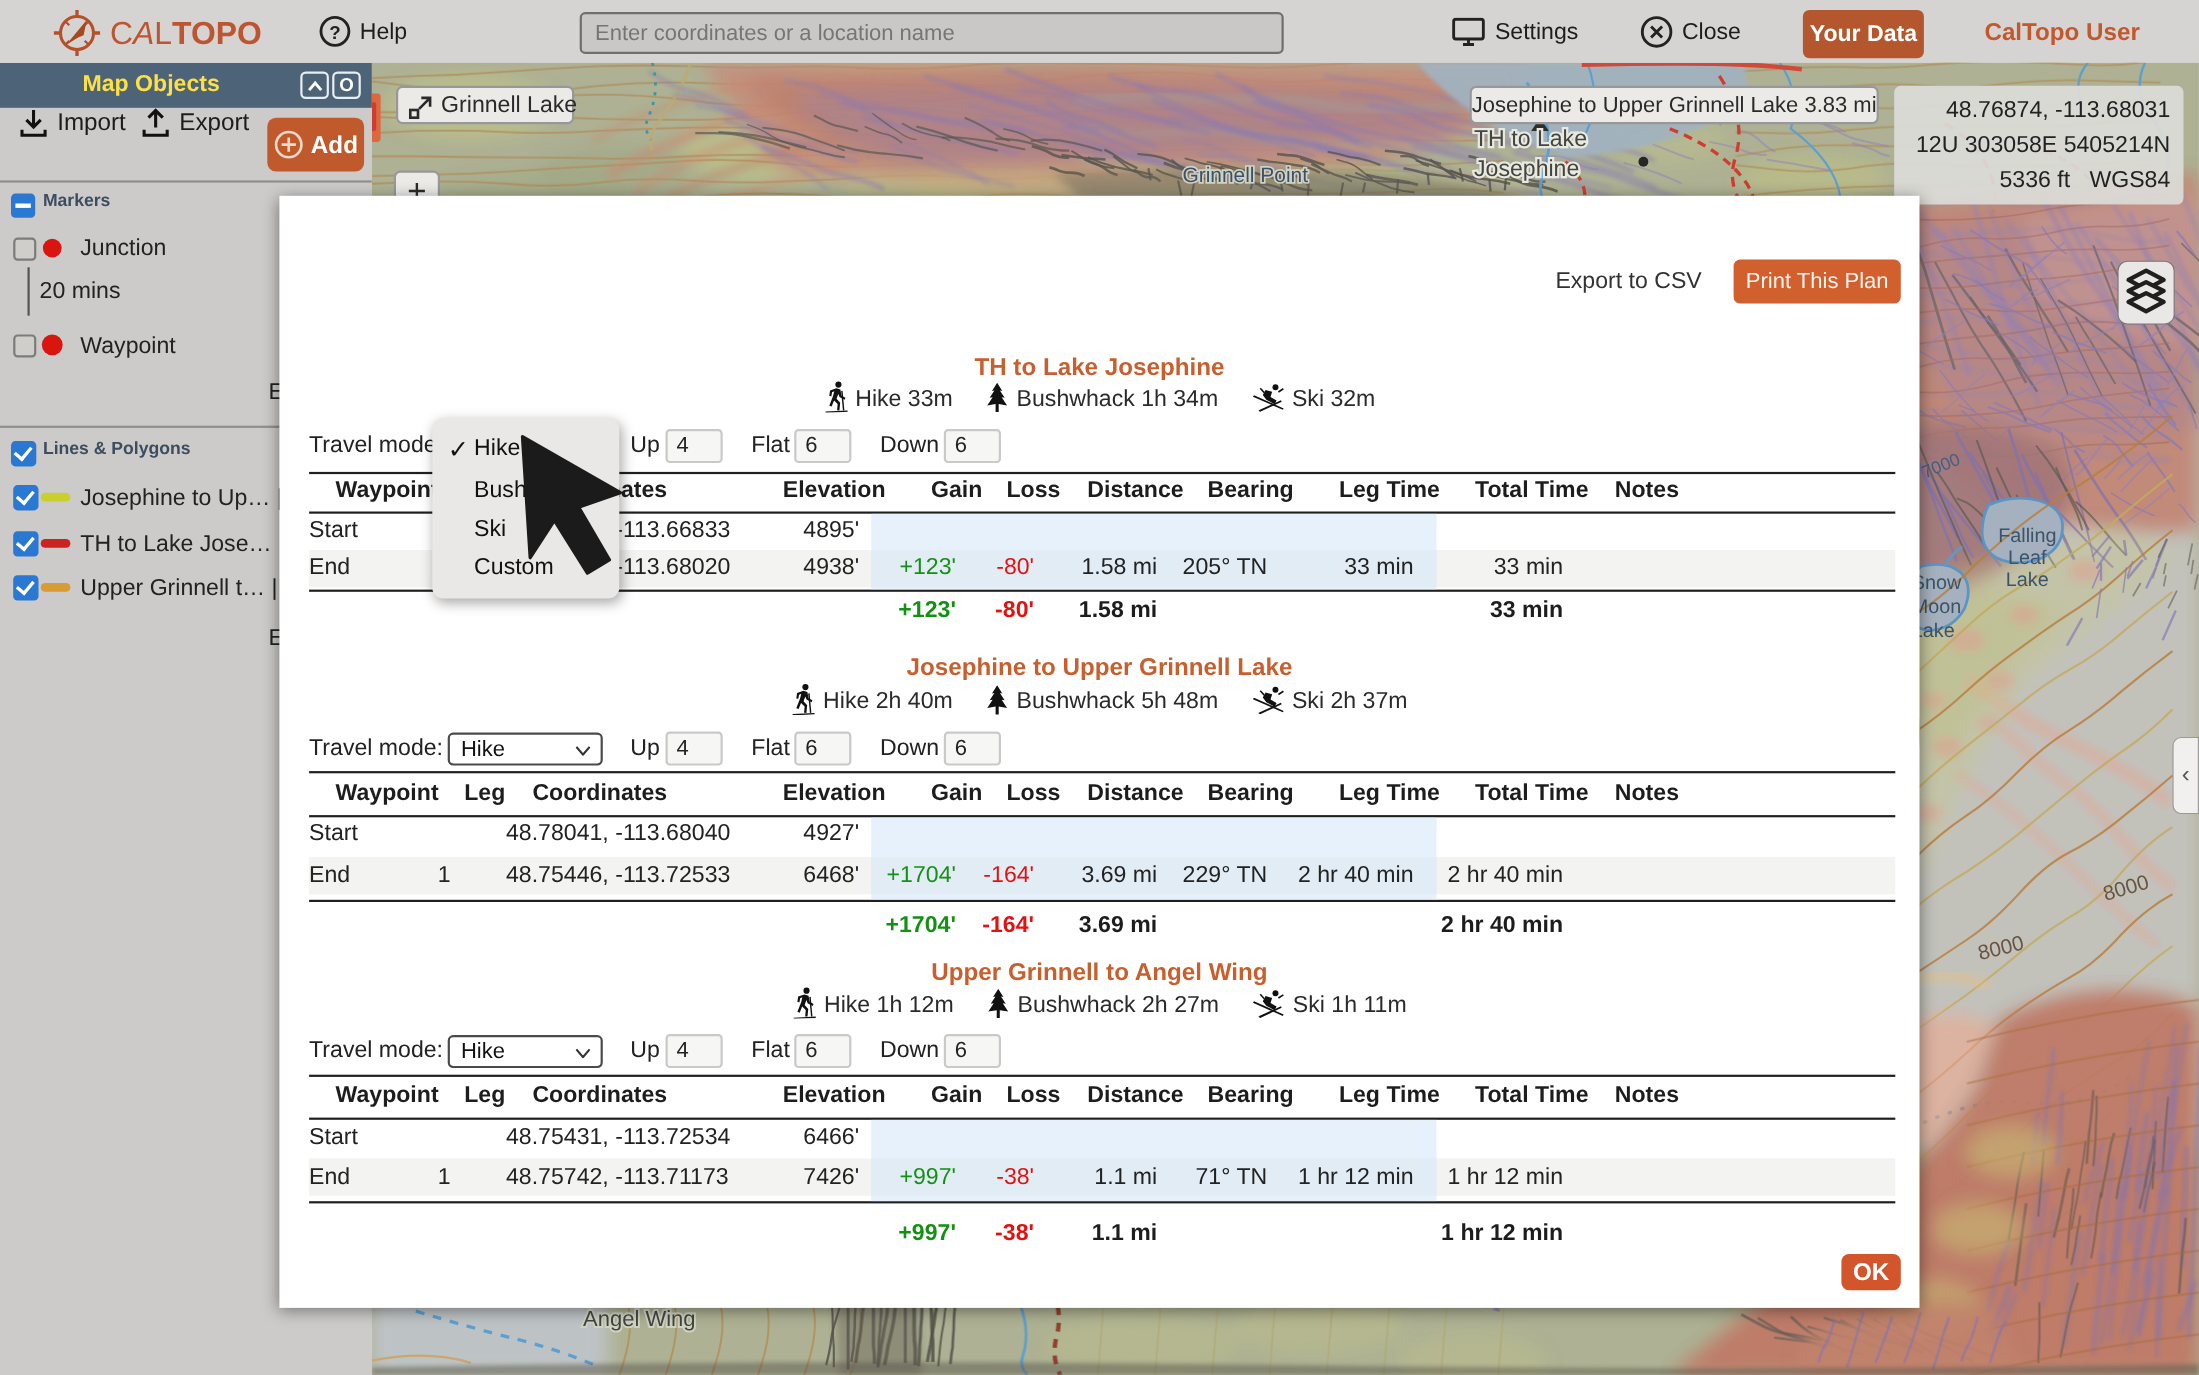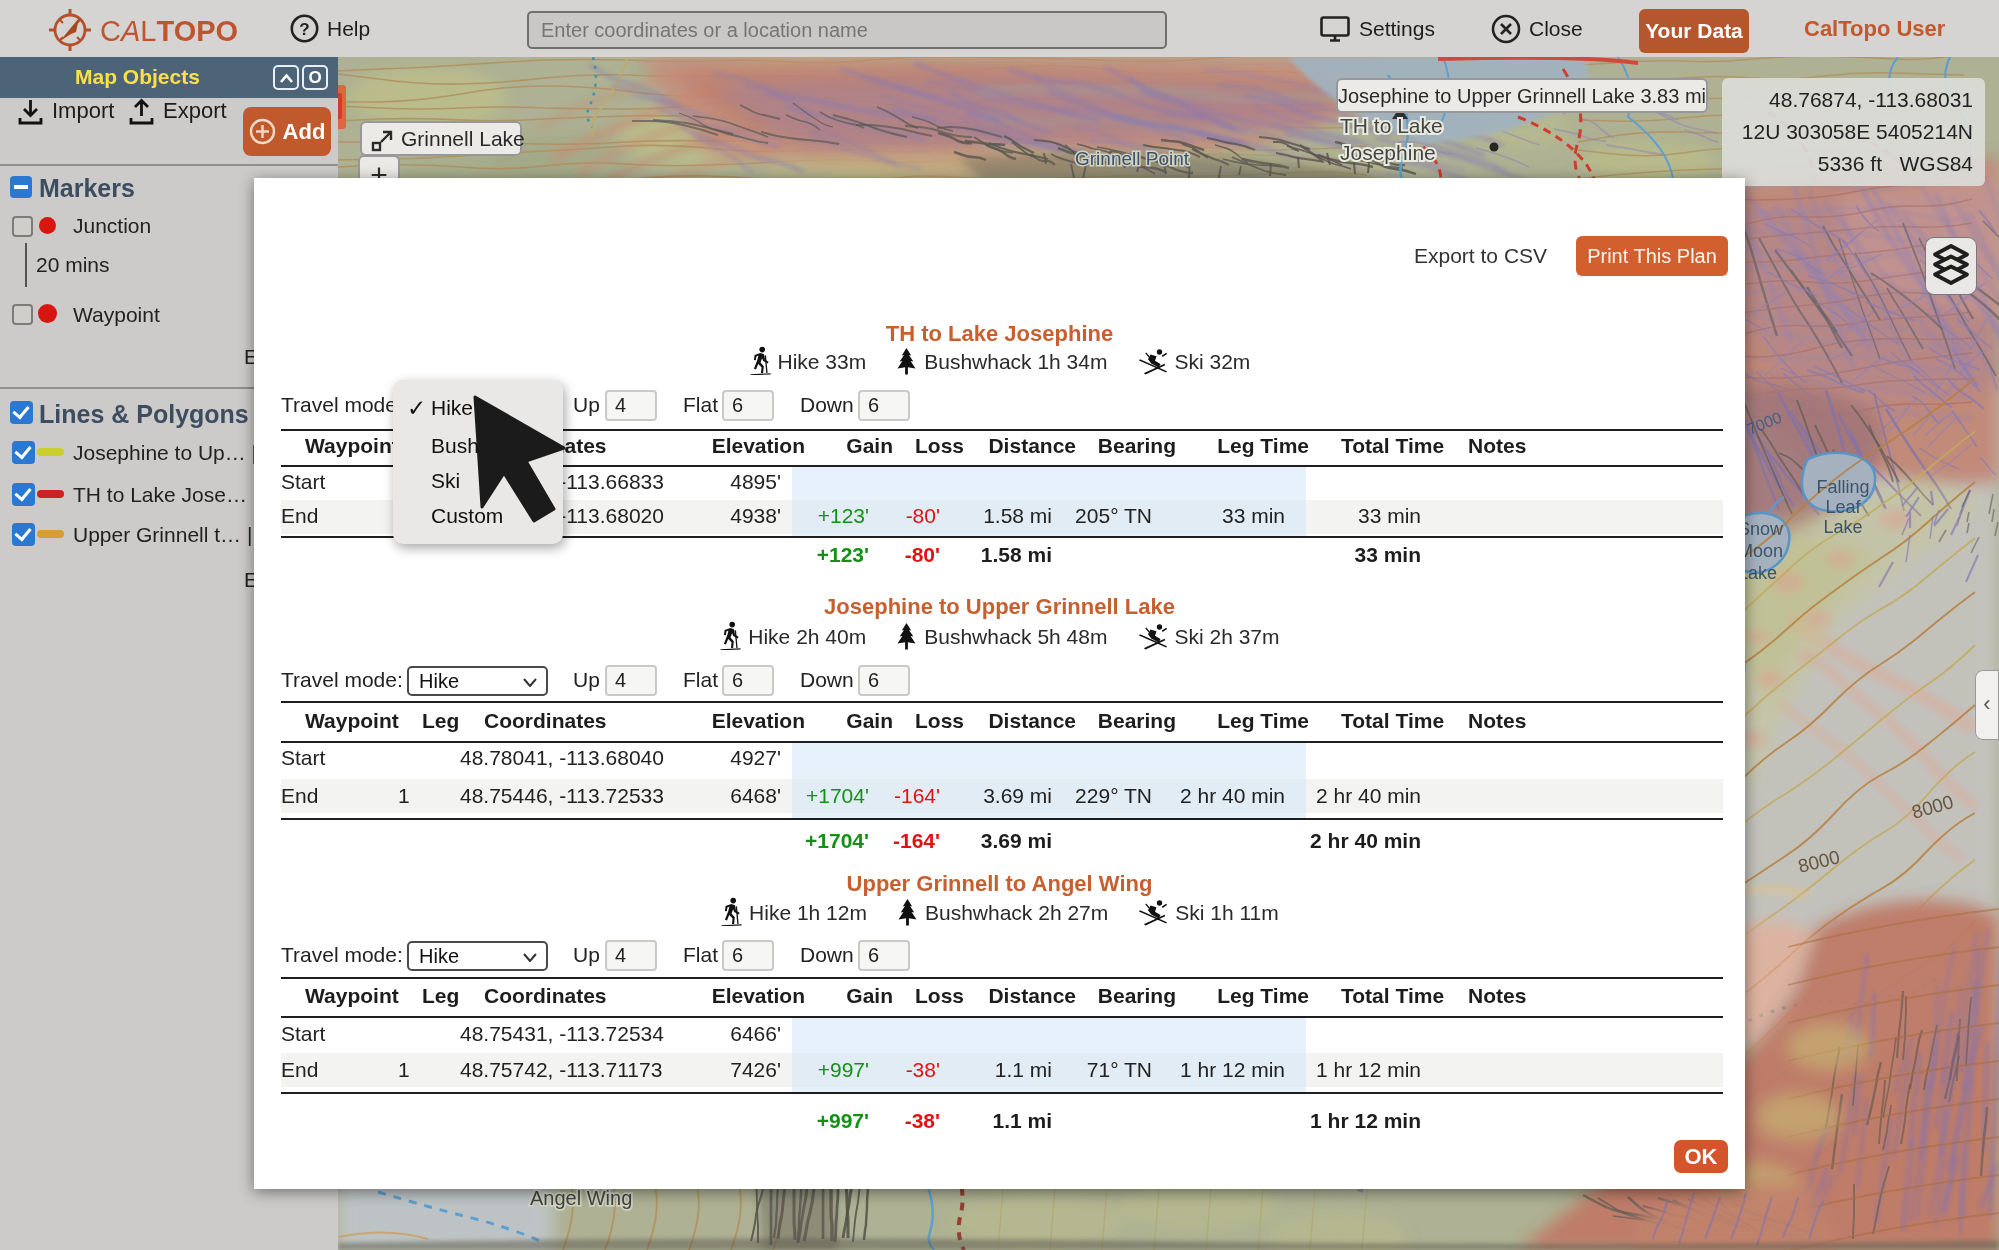--- a/index.html
+++ b/index.html
@@ -18,21 +18,21 @@
 #ctuser { position:absolute; left:1804px; top:0; height:57px; line-height:57px; color:#c2582b; font-weight:bold; font-size:22px; }
 
 #sidebar { position:absolute; left:0; top:57px; width:338px; height:1193px; background:#cccbc9; z-index:3; }
 #sbhead { position:absolute; left:0; top:0; width:338px; height:41px; background:#4d6377; }
 #sbhead .t { position:absolute; left:75px; top:8px; color:#fde047; font-weight:bold; font-size:21px; }
 .sbbtn { position:absolute; top:8px; width:26px; height:25px; border:2px solid #e8eef2; border-radius:5px; color:#fff; text-align:center; }
 #impexp { position:absolute; left:0; top:41px; width:338px; height:66px; }
 .ie { position:absolute; top:0; height:66px; display:flex; font-size:22px; color:#1c1c1c; }
 #addbtn { position:absolute; left:243px; top:9px; width:88px; height:49px; background:#c05a2c; border-radius:8px; color:#fff; display:flex; align-items:center; justify-content:center; font-size:22px; gap:7px; }
 .sep { position:absolute; left:0; width:338px; height:0; border-top:2px solid #8f8f8d; }
-.sechead { position:absolute; font-weight:bold; font-size:25px; color:#3c4d60; }
+.sechead { position:absolute; font-weight:bold; font-size:16px; color:#3c4d60; }
 .sbtext { position:absolute; font-size:21px; color:#222; }
 .cb { position:absolute; width:21px; height:21px; border:2px solid #7c7c7a; border-radius:4px; background:#cfcecb; }
 .cbc { position:absolute; width:23px; height:23px; border-radius:4px; background:#2b78d2; }
 .cbc:after { content:""; position:absolute; left:6px; top:2px; width:7px; height:12px; border:solid #fff; border-width:0 3px 3px 0; transform:rotate(40deg); }
 .dot { position:absolute; border-radius:50%; background:#d8150f; }
 .swatch { position:absolute; height:8px; width:27px; border-radius:4px; }
 
 #modal { position:absolute; left:254px; top:178px; width:1491px; height:1011px; background:#fff; z-index:5; box-shadow:0 3px 14px rgba(0,0,0,0.45); }
 #mtitle { position:absolute; left:0; top:0; width:1491px; height:39px; background:#50657a; }
 #mtitle .t { position:absolute; left:18px; top:8px; color:#fff; font-weight:bold; font-size:21px; }
@@ -621,21 +621,21 @@
       <path d="M1408 1136 Q1408 1136 1405 1147 Q1402 1158 1399 1166 Q1396 1174 1393 1182" stroke="#7a68b0" stroke-width="2.2" fill="none" opacity="0.6"></path>
       <path d="M1434 1140 Q1434 1140 1431 1149 Q1428 1157 1425 1169 Q1422 1180 1419 1188" stroke="#7a68b0" stroke-width="2.2" fill="none" opacity="0.6"></path>
       <path d="M1460 1140 Q1460 1140 1457 1151 Q1454 1161 1451 1166 Q1448 1171 1445 1181" stroke="#7a68b0" stroke-width="2.2" fill="none" opacity="0.6"></path>
       <path d="M1486 1144 Q1486 1144 1483 1148 Q1480 1153 1477 1163 Q1474 1173 1471 1182" stroke="#7a68b0" stroke-width="2.2" fill="none" opacity="0.6"></path>
       <text x="192" y="1148" font-size="20" fill="#333" stroke="#cfd4c2" stroke-width="3.5" paint-order="stroke" font-family="Liberation Sans">Angel Wing</text>
       </g>
     <path d="M0 1186 Q400 1178 830 1184 Q1250 1190 1661 1183 L1661 1193 L0 1193 Z" fill="#4a463e" opacity="0.45" filter="url(#b2)"></path>
       <rect width="1661" height="1193" fill="#efe9dd" opacity="0.07"></rect>
     </svg>
     
-    <div class="movl mapbtn" style="left:22px; top:21px; width:162px; height:35px; font-size:21px; line-height:31px; padding-left:39px; white-space:nowrap;margin-top:43px;"><svg style="position:absolute; left:9px; top:6px;" width="23" height="23" viewBox="0 0 23 23">
+    <div class="movl mapbtn" style="left:22px; top:21px; width:162px; height:35px; font-size:21px; line-height:31px; padding-left:39px; white-space:nowrap;"><svg style="position:absolute; left:9px; top:6px;" width="23" height="23" viewBox="0 0 23 23">
           <g fill="none" stroke="#2a2a2a" stroke-width="2.4">
             <rect x="2" y="14" width="7" height="7"></rect>
             <path d="M10 13 L20 3 M12 3 H20 V11"></path>
           </g>
         </svg>Grinnell Lake</div>
     <div class="movl mapbtn" style="left:20px; top:98px; width:42px; height:40px; font-size:30px; text-align:center; line-height:36px;">+</div>
     <div class="movl mapbtn" style="left:998px; top:21px; width:372px; height:35px; font-size:20px; text-align:center; line-height:32px;">Josephine to Upper Grinnell Lake 3.83 mi</div>
     <div class="movl" style="left:1384px; top:21px; width:263px; height:108px; background:rgba(220,219,215,0.93); border-radius:6px; text-align:right; font-size:21px; color:#222; padding:6px 12px 0 0; line-height:32px;">48.76874, -113.68031<br>12U 303058E 5405214N<br>5336 ft&nbsp;&nbsp;&nbsp;WGS84</div>
     <div class="movl" style="left:1587px; top:180px; width:52px; height:58px; background:#e9e8e6; border:1px solid #777; border-radius:9px;">
       <svg width="50" height="56" viewBox="0 0 50 56">

